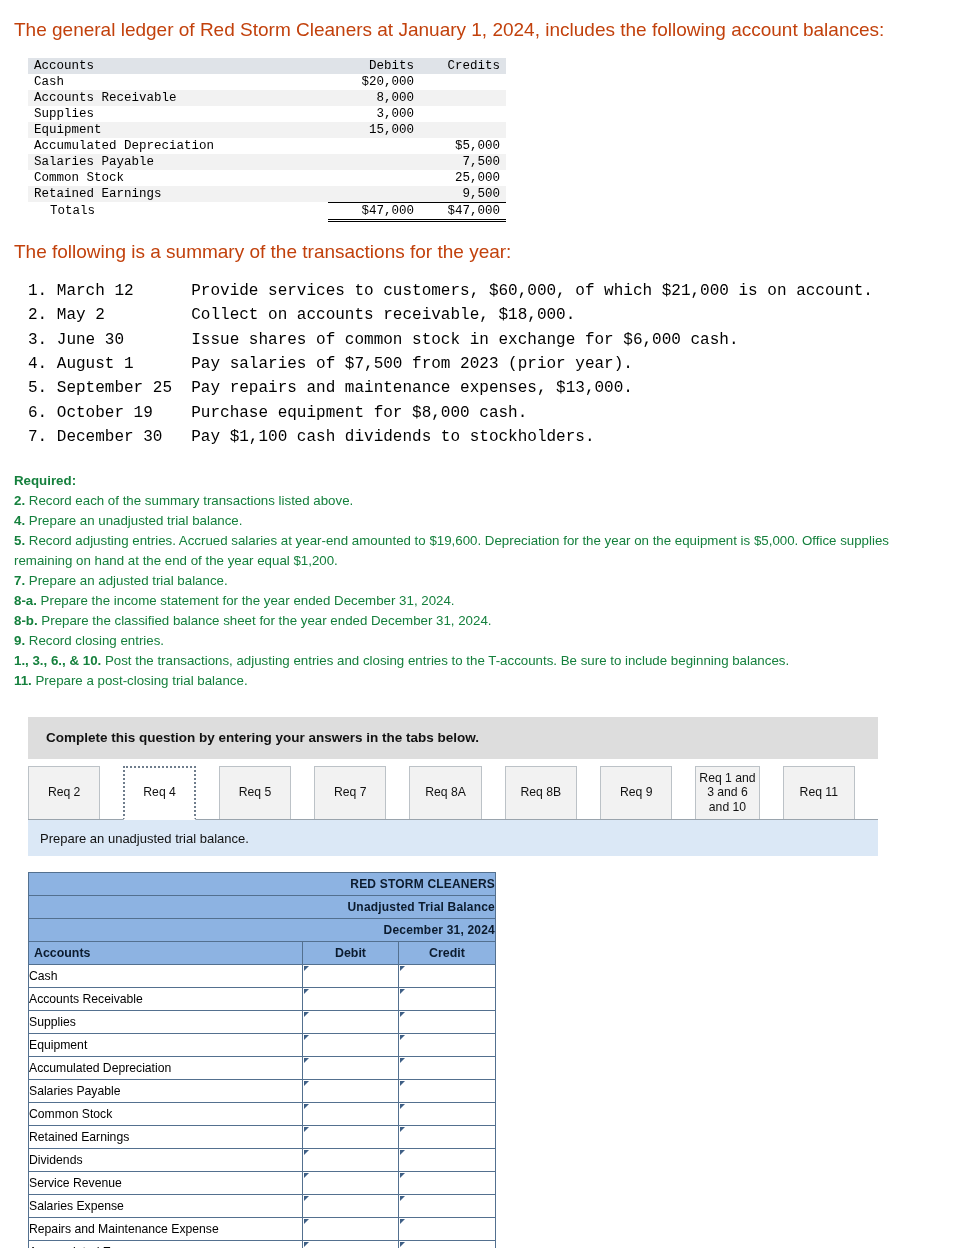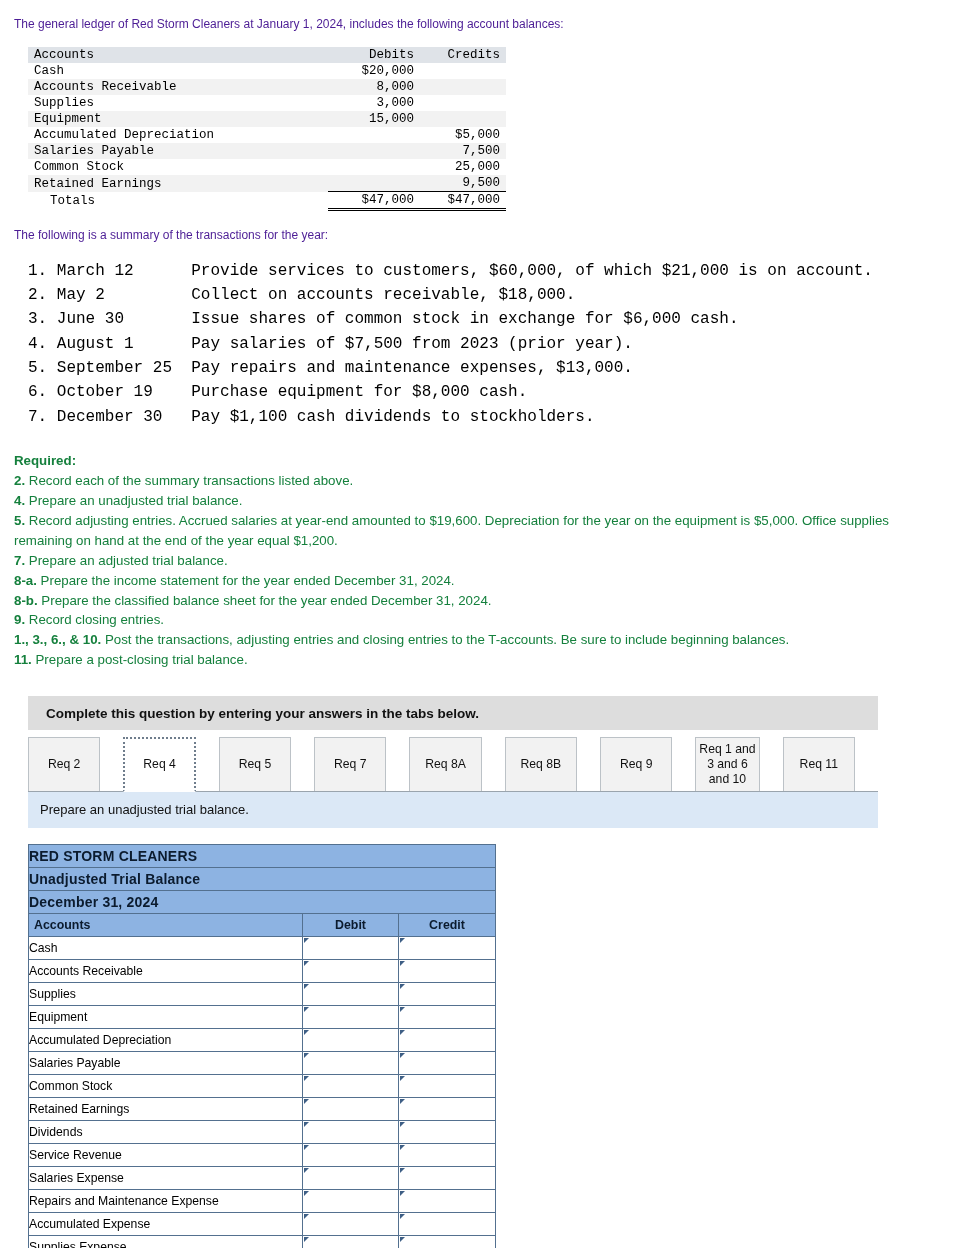--- a/index.html
+++ b/index.html
@@ -12,23 +12,23 @@
     height: 1248px;
     font-family: "Liberation Sans", sans-serif;
     color: #000000;
     position: relative;
     overflow: hidden;
   }
   .page { padding: 10px 14px 0 14px; box-sizing: border-box; width: 956px; }
 
   
   .intro {
-    font-size: 12px;
+    font-size: 19px;
     line-height: 1.45;
-    color: #4c1d95;
+    color: #c2410c;
     margin: 6px 0 14px 0;
   }
 
   
   .ledger {
     border-collapse: collapse;
     font-family: "Liberation Mono", "DejaVu Sans Mono", monospace;
     font-size: 12.5px;
     margin: 0 0 0 14px;
     width: 478px;
@@ -71,21 +71,21 @@
   }
   .required .hdr { font-weight: bold; }
   .required .num { font-weight: bold; }
   .req-line { margin: 0; }
 
   
   .grey-banner {
     background: #dddddd;
     margin: 26px 0 0 14px;
     width: 850px;
-    height: 34px;
+    height: 42px;
     display: flex;
     align-items: center;
     padding-left: 18px;
     box-sizing: border-box;
     font-size: 13.5px;
     font-weight: bold;
     color: #111;
   }
 
   
@@ -152,23 +152,23 @@
   table.tb col.c-d    { width: 96px; }
   table.tb col.c-c    { width: 97px; }
   table.tb th, table.tb td {
     border: 1px solid #53708f;
     padding: 0;
     height: 23px;
     box-sizing: border-box;
   }
   .tb-title {
     background: #8db3e2;
-    text-align: left;
+    text-align: right;
     font-weight: bold;
-    font-size: 14px;
+    font-size: 12px;
     color: #0b1b2e;
     letter-spacing: 0.2px;
   }
   .tb-colhead {
     background: #8db3e2;
     font-weight: bold;
     font-size: 12.4px;
     color: #0b1b2e;
   }
   .tb-colhead.left { text-align: left; padding-left: 5px; }

